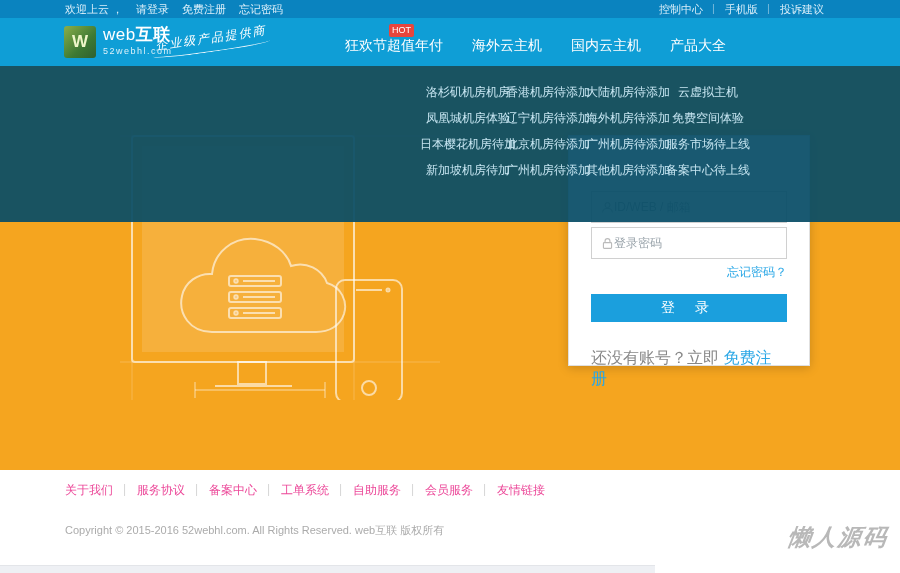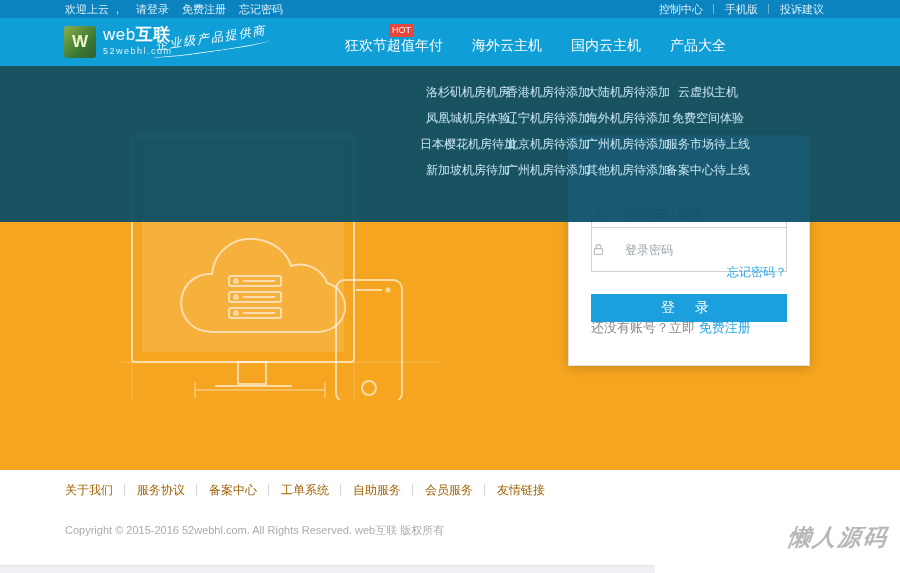--- a/index.html
+++ b/index.html
@@ -35,45 +35,45 @@
          line-height:1; padding:2px 3px; border-radius:2px; font-style:normal; }
 
   
   .hero { position:relative; height:404px; background:#f5a51f; overflow:hidden; }
   .illu { position:absolute; left:120px; top:64px; }
 
   
   .login-card { position:absolute; left:568px; top:69px; width:242px; height:231px; background:#fff;
                 border:1px solid #e0e0e0; box-shadow:0 2px 10px rgba(0,0,0,.18); z-index:2; }
   .lc-row { position:absolute; left:22px; right:22px; }
-  .lc-input { display:flex; align-items:center; gap:20px; height:45px; border:1px solid #d0d0d0;
-              background:#fff; padding-left:0; }
+  .lc-input { display:flex; align-items:center; gap:0; height:32px; border:1px solid #d0d0d0;
+              background:#fff; padding-left:9px; }
   .lc-input input { border:0; outline:none; flex:1; font-size:12px; color:#555; min-width:0;
                     font-family:"Liberation Sans","DejaVu Sans",sans-serif; }
   .lc-input input::placeholder { color:#9aa4ab; }
   .lc-user { top:55px; } .lc-pass { top:91px; }
   .lc-forgot { top:128px; text-align:right; font-size:12px; }
   .lc-forgot a { color:#2aa7e6; text-decoration:none; cursor:pointer; }
   .lc-btn { top:158px; }
   .lc-btn button { width:100%; height:28px; background:#1b9fdd; border:0; color:#fff; font-size:14px;
                    letter-spacing:8px; cursor:pointer; font-family:inherit; }
-  .lc-reg { top:183px; font-size:13px; color:#888; }
+  .lc-reg { top:212px; font-size:16px; color:#888; }
   .lc-reg a { color:#2aa7e6; text-decoration:none; cursor:pointer; }
 
   
   .megamenu { position:absolute; left:0; top:0; width:900px; height:156px;
               background:rgba(8,76,102,.93); z-index:5; }
   .mm-grid { position:absolute; left:428px; top:13px; display:grid;
              grid-template-columns:repeat(4,80px); grid-auto-rows:26px; }
   .mm-item { color:#c7e6f2; font-size:12px; display:flex; align-items:center; justify-content:center;
              cursor:pointer; white-space:nowrap; }
 
   
   .footer { position:relative; height:103px; background:#fff; }
-  .f-links { position:absolute; left:65px; top:12px; display:flex; align-items:center; font-size:12px; color:#a16207; }
+  .f-links { position:absolute; left:65px; top:12px; display:flex; align-items:center; font-size:12px; color:#ec4899; }
   .f-link { padding:0 12px; position:relative; cursor:pointer; }
   .f-link:first-child { padding-left:0; }
   .f-link + .f-link::before { content:"|"; position:absolute; left:-2px; color:#d5d5d5; }
   .f-copy { position:absolute; left:65px; top:53px; font-size:11px; color:#ababab; }
   .f-law  { position:absolute; left:65px; top:69px; font-size:11px; color:#ababab; }
   .f-law span { margin-right:38px; }
   .watermark { position:absolute; right:12px; top:52px; font-size:23px; font-weight:bold; font-style:italic;
                color:#b8b8b8; letter-spacing:2px; transform:skewX(-8deg); }
   .bottom-strip { position:absolute; left:0; bottom:0; width:655px; height:8px; background:#eef0f4;
                   border-top:1px solid #e3e5e9; }

